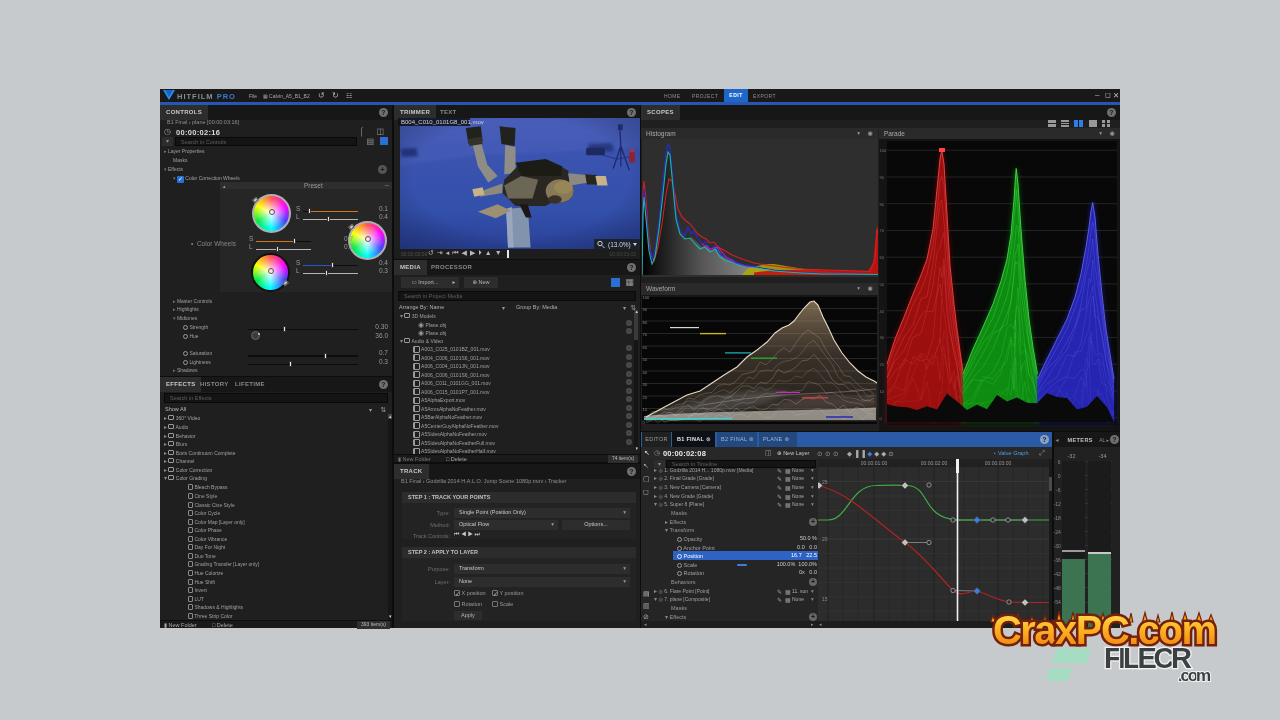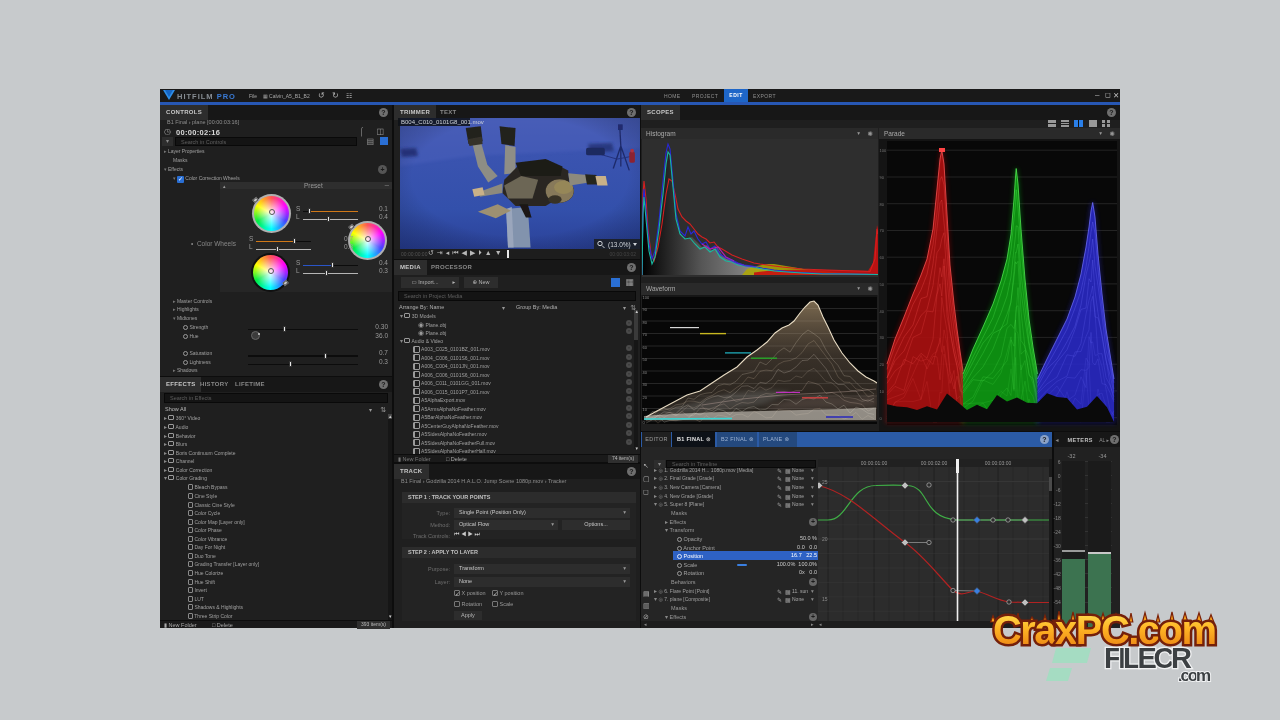--- a/index.html
+++ b/index.html
@@ -554,20 +554,31 @@
 </div>
 
 <div class="panel" id="editor" style="left:641px;top:432px;width:411px;height:196px;background:#252525;">
   <div class="abs" style="left:0;top:0;width:411px;height:15px;background:#2b5ba6;">
   <div class="abs" style="left:1px;top:0;width:29px;height:15px;background:#202020;color:#9a9a9a;font-size:5.5px;line-height:15px;text-align:center;letter-spacing:.3px;">EDITOR</div>
   <div class="abs" style="left:31px;top:0;width:43px;height:15px;background:#0d1117;color:#e8e8e8;font-size:5.5px;line-height:15px;font-weight:bold;letter-spacing:.3px;"><span style="padding-left:5px;">B1 FINAL</span> <span style="color:#aaa;">⊗</span></div>
   <div class="abs" style="left:76px;top:0;width:40px;height:15px;background:#24497e;color:#9fb4d4;font-size:5.5px;line-height:15px;letter-spacing:.3px;"><span style="padding-left:4px;">B2 FINAL</span> <span>⊗</span></div>
   <div class="abs" style="left:118px;top:0;width:38px;height:15px;background:#24497e;color:#9fb4d4;font-size:5.5px;line-height:15px;letter-spacing:.3px;"><span style="padding-left:4px;">PLANE</span> <span>⊗</span></div>
   <div class="qm" style="right:3px;top:3px;background:#8aa2c8;">?</div>
   </div>
+  <div class="abs" style="left:0;top:15px;width:411px;height:12px;background:#282828;">
+  <div class="txt" style="left:3px;top:2px;font-size:7px;color:#e0e0e0;">↖</div>
+  <div class="txt" style="left:13px;top:2px;font-size:7px;color:#999;">◷</div>
+  <div class="txt" style="left:22px;top:2px;font-size:7.5px;font-weight:bold;color:#e8e8e8;letter-spacing:.2px;">00:00:02:08</div>
+  <div class="txt" style="left:124px;top:2px;font-size:7px;color:#999;">◫</div>
+  <div class="txt" style="left:136px;top:2.5px;font-size:5.5px;color:#c8c8c8;">⊕ New Layer</div>
+  <div class="txt" style="left:176px;top:2.5px;font-size:6.5px;color:#999;letter-spacing:2.5px;">⊙⊙⊙</div>
+  <div class="txt" style="left:206px;top:2.5px;font-size:6.5px;color:#aaa;letter-spacing:2px;">◆▐▐<span style="color:#3a7fe0;">◆</span>◆◆⊙</div>
+  <div class="txt" style="left:352px;top:2.5px;font-size:5.5px;color:#4a9fe8;">⋆ Value Graph</div>
+  <div class="txt" style="left:398px;top:2px;font-size:7px;color:#999;">⤢</div>
+  </div>
   <div class="txt" style="left:2px;top:30px;font-size:7px;color:#aaa;">↖</div>
   <div class="txt" style="left:2px;top:43px;font-size:7px;color:#aaa;">▢</div>
   <div class="txt" style="left:2px;top:56px;font-size:7px;color:#aaa;">◻</div>
   <div class="txt" style="left:2px;top:158px;font-size:7px;color:#aaa;">▤</div>
   <div class="txt" style="left:2px;top:170px;font-size:7px;color:#aaa;">▥</div>
   <div class="txt" style="left:2px;top:181px;font-size:7px;color:#aaa;">⊘</div>
   <div class="txt" style="left:2px;top:189px;font-size:7px;color:#3a7fe0;font-weight:bold;">U</div>
   <div class="abs" style="left:13px;top:27.5px;width:11px;height:8.5px;background:#2d2d2d;color:#888;font-size:6px;text-align:center;line-height:8.5px;">▾</div>
   <div class="inp" style="left:25px;top:27.5px;width:150px;height:8.5px;line-height:7.5px;">Search in Timeline</div>
   <div class="row" style="top:33.5px;left:13px;width:164px;font-size:5px;"><span class="ar">▸</span> <span style="color:#888;">◎</span> 1. Godzilla 2014 H... 1080p.mov [Media]</div>

